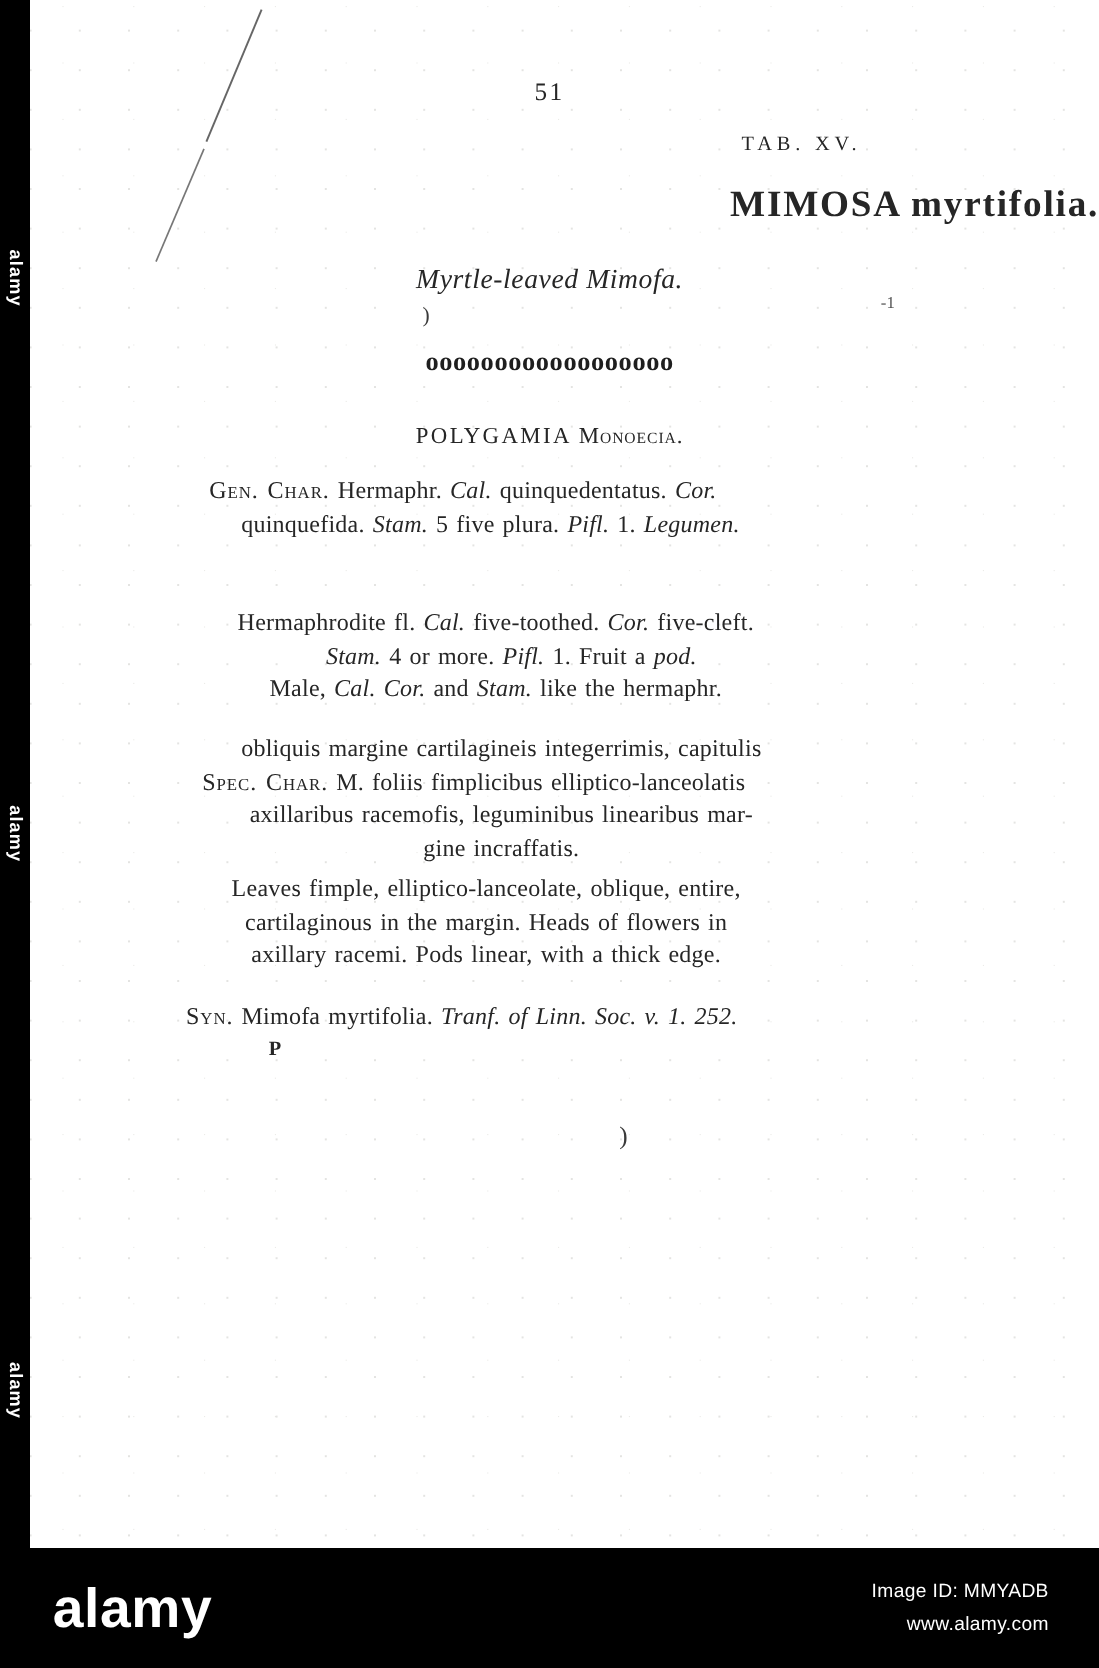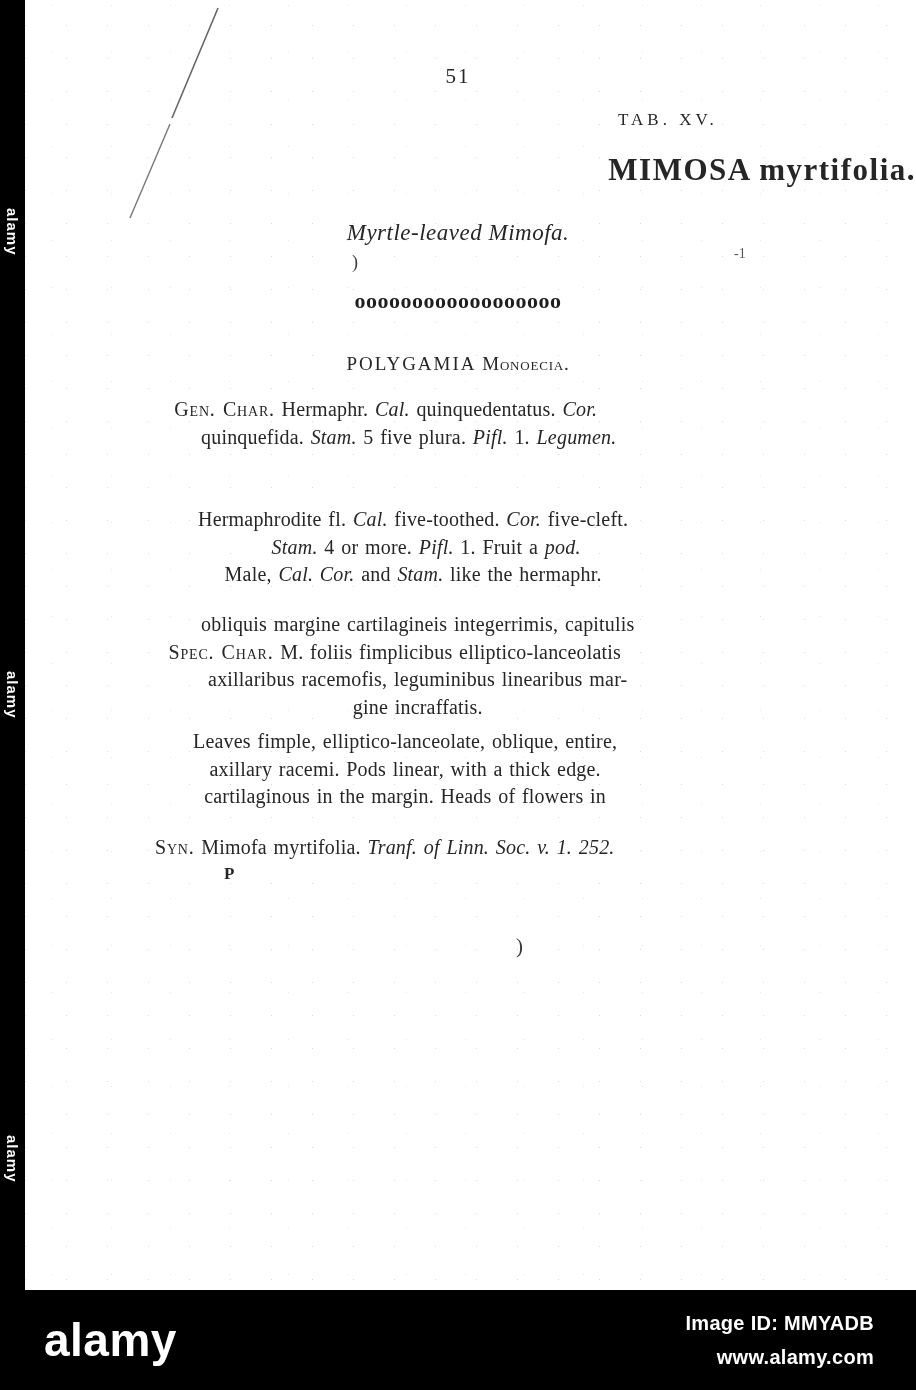--- a/index.html
+++ b/index.html
@@ -62,21 +62,21 @@
     font-size:15px;font-weight:700;letter-spacing:1px;
   }
   .bottom-bar{
     position:absolute;left:0;bottom:0;width:916px;height:100px;
     background:#000;z-index:4;
     display:flex;align-items:center;justify-content:space-between;
     box-sizing:border-box;padding:0 42px 0 44px;
     font-family:"Liberation Sans",sans-serif;
   }
   .alamy-logo{color:#fff;font-size:46px;font-weight:700;letter-spacing:0.5px;line-height:1;}
-  .bar-right{text-align:right;color:#fff;font-size:20px;line-height:1.7;letter-spacing:0.3px;font-weight:bold;}
+  .bar-right{text-align:right;color:#fff;font-size:16px;line-height:1.7;letter-spacing:0.3px;}
 </style>
 </head>
 <body>
 
 <div class="canvas">
 
   <div class="page">
 
     <svg class="scratch-svg" viewBox="0 0 150 240">
       <line x1="118" y1="8" x2="72" y2="118" stroke="#666" stroke-width="1.6"></line>
@@ -112,22 +112,22 @@
 
     <div class="abs block blk-spec">
         <div class="line ind-1"><span>obliquis margine cartilagineis integerrimis, capitulis</span></div>
         <div class="line ind-0"><span class="sc">Spec. Char.</span><span>  M. foliis fimplicibus elliptico-lanceolatis</span></div>
         <div class="line ind-1"><span>axillaribus racemofis, leguminibus linearibus mar-</span></div>
         <div class="line ind-1"><span>gine incraffatis.</span></div>
       </div>
 
     <div class="abs block blk-eng">
         <div class="line ind-0"><span>Leaves fimple, elliptico-lanceolate, oblique, entire,</span></div>
+        <div class="line ind-0"><span>cartilaginous in the margin.  Heads of flowers in</span></div>
         <div class="line ind-0"><span>axillary racemi.  Pods linear, with a thick edge.</span></div>
-        <div class="line ind-0"><span>cartilaginous in the margin.  Heads of flowers in</span></div>
       </div>
 
     <div class="abs block blk-syn">
         <div class="line ind-0"><span class="sc">Syn.</span><span>  Mimofa myrtifolia.  </span><span class="it">Tranf. of Linn. Soc. v. 1. 252.</span></div>
       </div>
 
     <div class="abs sig-mark">P</div>
 
     <div class="abs stray stray-bottom">)</div>
 

